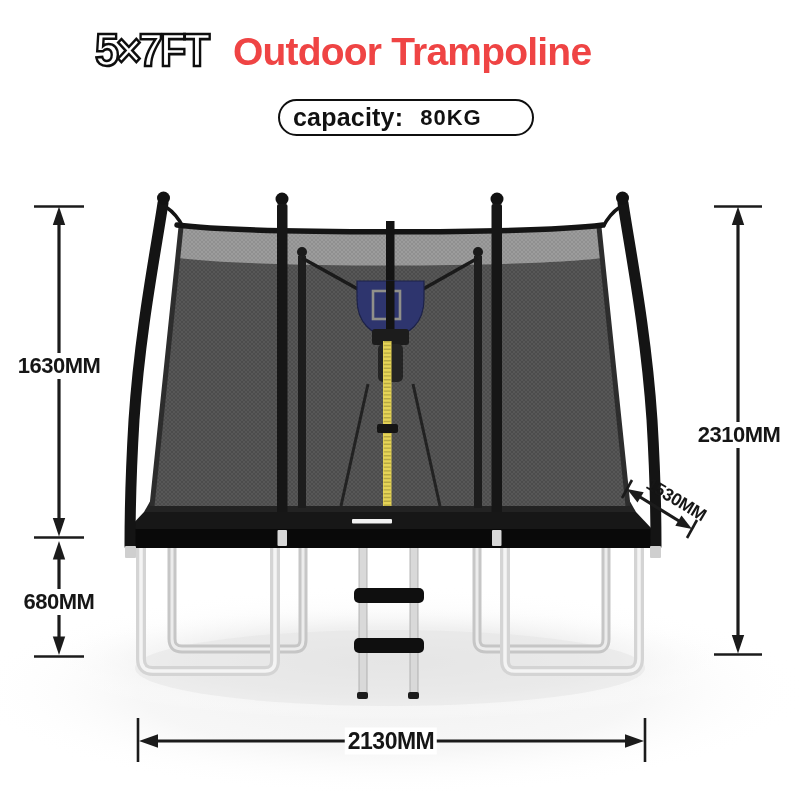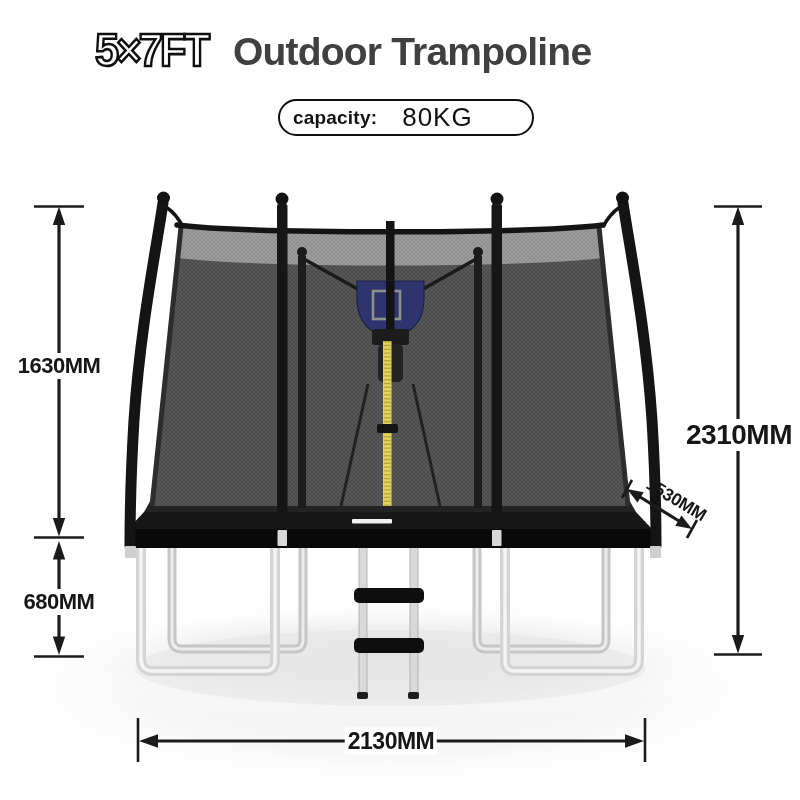--- a/index.html
+++ b/index.html
@@ -4,32 +4,32 @@
 <style>
   html,body{margin:0;padding:0;background:#fff;}
   #canvas{position:relative;width:800px;height:800px;background:#ffffff;overflow:hidden;
           font-family:"Liberation Sans","DejaVu Sans",sans-serif;color:#111;padding-left:12px;}
   .abs{position:absolute;}
 
   
   .logo{left:95px;top:26px;font-size:47px;font-weight:700;letter-spacing:-3px;
         color:#ffffff;-webkit-text-stroke:2.6px #0e0e0e;
         text-shadow:0 0 1px #0e0e0e;transform:scaleX(.92);transform-origin:left top;line-height:1;}
-  .title{left:233px;top:32px;font-size:39px;font-weight:700;letter-spacing:-.8px;color:#404040;line-height:1;}
+  .title{left:233px;top:32px;font-size:39px;font-weight:700;letter-spacing:-.8px;color:#ef4444;line-height:1;}
   .pill{left:278px;top:99px;width:239px;height:33px;border:2.6px solid #0f0f0f;border-radius:19px;
         display:flex;align-items:center;padding-left:13px;background:#fff;}
-  .pill .cap{font-size:19px;font-weight:700;letter-spacing:.2px;text-align:center;}
-  .pill .val{font-size:26px;font-weight:400;letter-spacing:1px;margin-left:25px;}
+  .pill .cap{font-size:25px;font-weight:700;letter-spacing:.2px;text-align:center;}
+  .pill .val{font-size:22px;font-weight:700;letter-spacing:1px;margin-left:17px;}
 
   
   .dimlab{background:#ffffff;color:#161616;font-weight:700;line-height:1;
           padding:2px 3px;white-space:nowrap;transform:translate(-50%,-50%);}
   .d-left1 {left:59px; top:366px;font-size:22px;letter-spacing:-.5px;text-align:center;}
   .d-left2 {left:59px; top:602px;font-size:22px;letter-spacing:-.5px;}
-  .d-right {left:739px;top:435px;font-size:28px;letter-spacing:-.5px;}
+  .d-right {left:739px;top:435px;font-size:22px;letter-spacing:-.5px;}
   .d-bottom{left:391px;top:741px;font-size:23px;letter-spacing:-.5px;text-align:right;}
   .d-diag  {left:676px;top:500px;font-size:17.5px;letter-spacing:-.3px;background:transparent;
             transform:translate(-50%,-50%) rotate(31deg);}
 
   svg{position:absolute;left:0;top:0;}
   .dim{stroke:#1b1b1b;stroke-width:3.2;fill:none;stroke-linecap:butt;}
   .dimthin{stroke:#1b1b1b;stroke-width:2.6;fill:none;}
   .dimfill{fill:#1b1b1b;stroke:none;}
 </style>
 </head>

